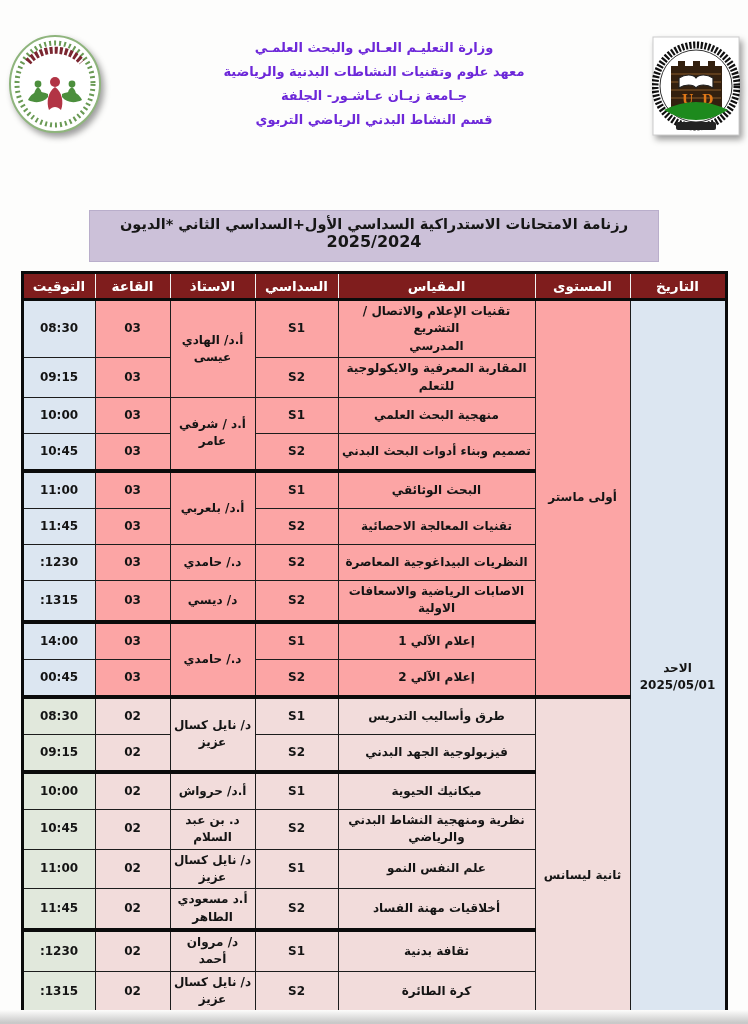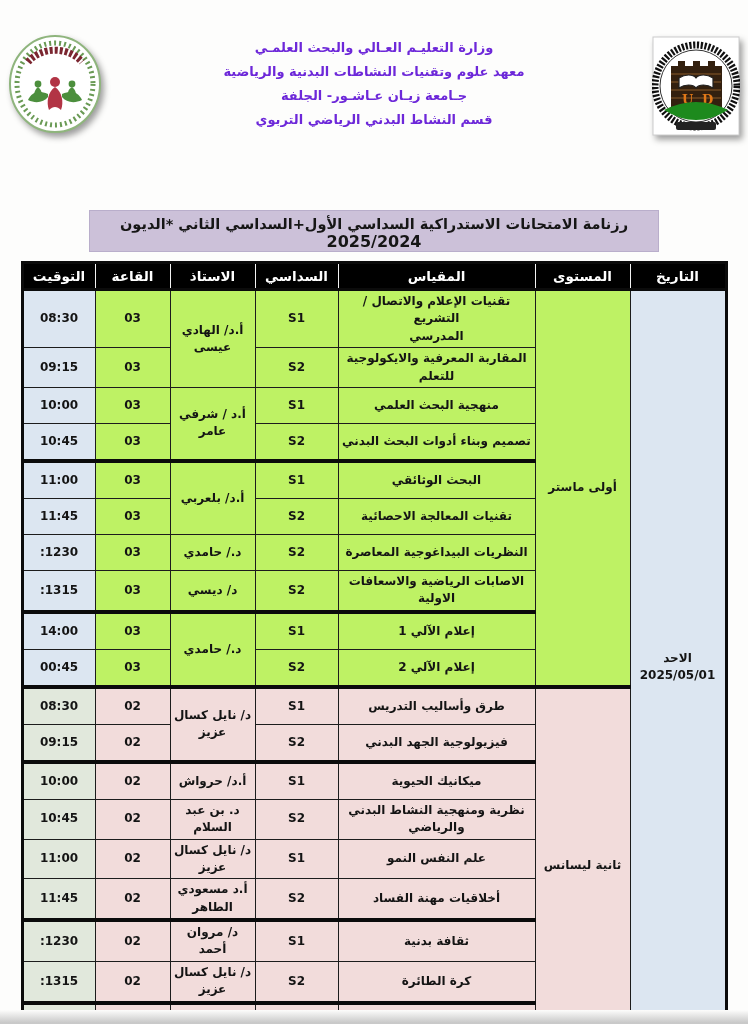--- a/index.html
+++ b/index.html
@@ -18,44 +18,44 @@
   }
   .logo{position:absolute;filter:drop-shadow(3px 4px 3px rgba(0,0,0,.38));}
   .logo-left{left:8px;top:34px;width:96px;height:104px;}
   .logo-right{right:8px;top:36px;width:88px;height:100px;}
 
   
   .title-banner{
     width:560px;margin:24px auto 0 auto;background:#ccc1d9;
     border:1px solid #b9aecb;
     text-align:center;font-weight:bold;color:#161616;direction:rtl;
-    padding:5px 4px 0 4px;
+    padding:5px 4px 10px 4px;
   }
   .title-banner .t1{font-size:14.5px;}
   .title-banner .t2{font-size:16px;direction:ltr;}
 
   
   table.sched{
     border-collapse:collapse;table-layout:fixed;
     width:704px;margin:9px auto 0 auto;
     border:3px solid #0b0b0b;
   }
   .sched th{
-    background:#000000;color:#ffffff;font-weight:bold;font-size:13.5px;
+    background:#7f1d1d;color:#ffffff;font-weight:bold;font-size:13.5px;
     padding:4px 2px;border-bottom:3px solid #0b0b0b;border-left:1.5px solid #f2f2f2;
   }
   .sched th:last-child{border-left:none;}
   .sched td{
     border:1px solid #1c1c1c;
     text-align:center;vertical-align:middle;
     font-weight:bold;font-size:12px;color:#141414;
     padding:2px 3px;height:31px;
     white-space:pre-line;line-height:1.45;
   }
-  .green{background:#bef264;}
+  .green{background:#fca5a5;}
   .pink{background:#f2dcdb;}
   .time-u{background:#dce6f1;direction:ltr;font-size:13px;}
   .time-l{background:#e1e8dc;direction:ltr;font-size:13px;}
   .date-cell{background:#dce6f1;font-size:13px;line-height:1.8;}
   .level-cell{font-size:13px;}
   .sem-cell{direction:ltr;font-size:13px;}
   .subject-cell{font-size:12px;}
   .prof-cell{font-size:12px;}
   tr.thick > td{border-top:4px solid #0b0b0b;}
 

